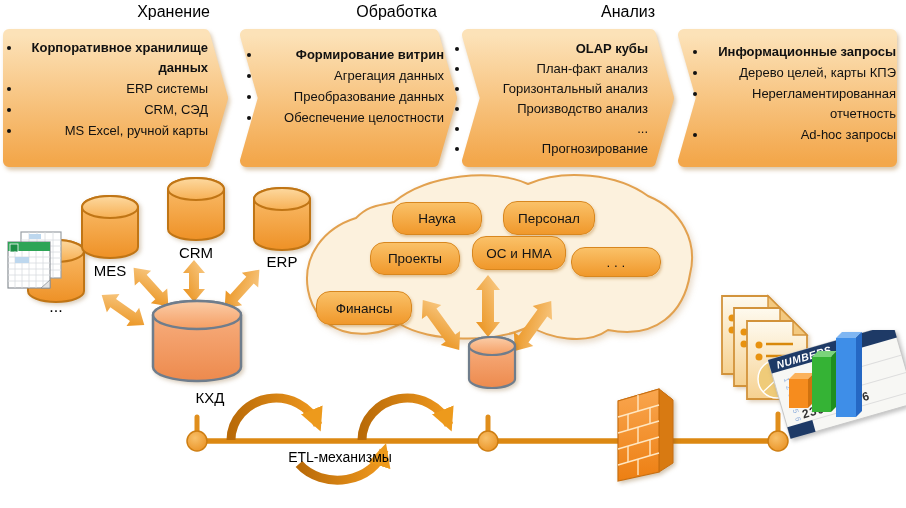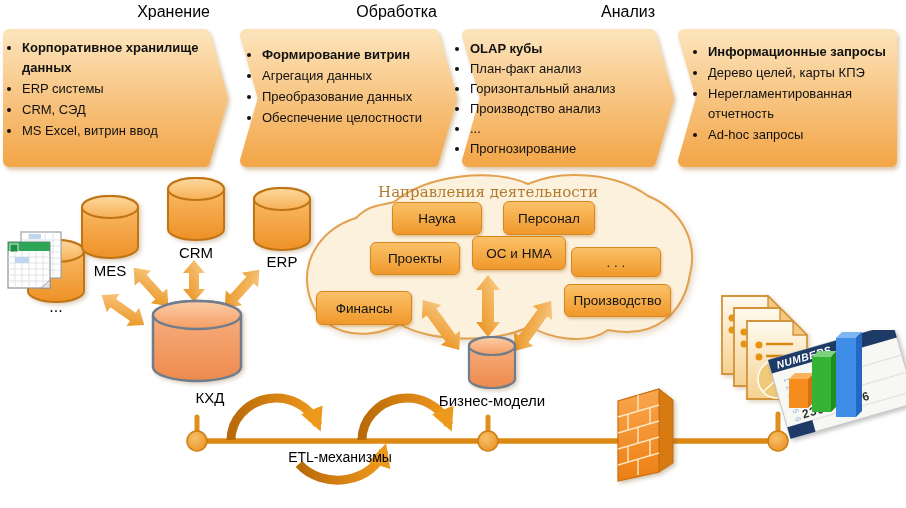--- a/index.html
+++ b/index.html
@@ -2,25 +2,25 @@
 <html><head>
 <meta charset="utf-8">
 <style>
   html,body{margin:0;padding:0;background:#fff;}
   .canvas{position:relative;width:906px;height:508px;background:#fff;overflow:hidden;
           font-family:"Liberation Sans",sans-serif;color:#000;}
   .abs{position:absolute;}
   .stage-title{position:absolute;top:3px;height:22px;font-size:16px;text-align:right;color:#000;}
   .block-svg{position:absolute;top:29px;filter:drop-shadow(2px 3px 2px rgba(150,95,20,.35));}
   .block-list{position:absolute;margin:0;padding:0 0 0 18px;font-size:13px;line-height:20px;color:#111;}
-  .block-list li{margin:0 0 1px 0;}
+  .block-list li{margin:0 0 1px 0;text-align:right;}
   .block-list li.b{font-weight:bold;}
   .cloud-title{position:absolute;font-family:"DejaVu Serif",serif;font-size:15px;color:#B17A2C;text-align:center;}
   .area{position:absolute;display:flex;align-items:center;justify-content:center;
-        border:1.5px solid #D8871F;border-radius:6px;font-size:13.5px;color:#141414;
+        border:1.5px solid #D8871F;border-radius:14px;font-size:13.5px;color:#141414;
         background:linear-gradient(#FAC168,#F0982B);box-shadow:1px 2px 3px rgba(170,105,20,.35);}
   .lbl{position:absolute;text-align:center;font-size:15px;color:#000;}
   .cyl{position:absolute;filter:drop-shadow(2px 2px 2px rgba(130,85,25,.3));}
   svg text{font-family:"Liberation Sans",sans-serif;}
 </style>
 </head>
 <body>
 
 <div class="canvas">
 
@@ -86,21 +86,21 @@
     <path d="M6,6 H188 L206,69 L188,132 H6 L24,69 Z" fill="url(#blockGrad)" stroke="url(#blockGrad)" stroke-width="12" stroke-linejoin="round"></path>
   </svg>
   <svg class="block-svg" style="left:678px" width="219" height="138">
     <path d="M6,6 H213 V132 H6 L24,69 Z" fill="url(#blockGrad)" stroke="url(#blockGrad)" stroke-width="12" stroke-linejoin="round"></path>
   </svg>
 
   <ul class="block-list" style="left:4px;top:38px;width:186px">
     <li class="b">Корпоративное хранилище данных</li>
     <li>ERP системы</li>
     <li>CRM, СЭД</li>
-    <li>MS Excel, витрин ввод</li>
+    <li>MS Excel, ручной карты</li>
   </ul>
   <ul class="block-list" style="left:244px;top:45px;width:182px">
     <li class="b">Формирование витрин</li>
     <li>Агрегация данных</li>
     <li>Преобразование данных</li>
     <li>Обеспечение целостности</li>
   </ul>
   <ul class="block-list" style="left:452px;top:39px;width:178px;line-height:19px">
     <li class="b">OLAP кубы</li>
     <li>План-факт анализ</li>
@@ -114,29 +114,27 @@
     <li>Дерево целей, карты КПЭ</li>
     <li>Нерегламентированная отчетность</li>
     <li>Ad-hoc запросы</li>
   </ul>
 
   <svg class="abs" style="left:298px;top:172px;filter:drop-shadow(2px 3px 3px rgba(160,105,30,.25))" width="404" height="182">
     <path d="M96,30 C130,2 196,-4 230,12 C266,-4 320,2 350,24 C384,38 400,70 392,102
              C386,140 358,168 310,158 C288,174 250,166 232,154 C198,172 130,170 102,152
              C64,172 18,162 10,118 C4,84 26,56 58,46 C72,32 82,34 96,30 Z" fill="#FCF1DD" stroke="#E2A14F" stroke-width="2"></path>
   </svg>
-  <div class="cloud-title" style="left:358px;top:183px;width:260px">Направления деятельности</div>
 
   <div class="area" style="left:392px;top:202px;width:88px;height:31px">Наука</div>
   <div class="area" style="left:503px;top:201px;width:90px;height:32px">Персонал</div>
   <div class="area" style="left:370px;top:242px;width:88px;height:31px">Проекты</div>
   <div class="area" style="left:472px;top:236px;width:92px;height:32px">ОС и НМА</div>
   <div class="area" style="left:571px;top:247px;width:88px;height:28px">. . .</div>
   <div class="area" style="left:316px;top:291px;width:94px;height:32px">Финансы</div>
-  <div class="area" style="left:564px;top:284px;width:105px;height:31px">Производство</div>
 
   <svg class="abs" style="left:0;top:0" width="906" height="508">
 
     <path transform="translate(123,310) rotate(35)" d="M-26,0 L-12,-11 L-12,-5 L12,-5 L12,-11 L26,0 L12,11 L12,5 L-12,5 L-12,11 Z" fill="url(#arrowGrad)"></path>
     <path transform="translate(151,287) rotate(48)" d="M-26,0 L-12,-11 L-12,-5 L12,-5 L12,-11 L26,0 L12,11 L12,5 L-12,5 L-12,11 Z" fill="url(#arrowGrad)"></path>
     <path transform="translate(194,281) rotate(90)" d="M-21,0 L-8,-11 L-8,-5 L8,-5 L8,-11 L21,0 L8,11 L8,5 L-8,5 L-8,11 Z" fill="url(#arrowGrad)"></path>
     <path transform="translate(242,289) rotate(132)" d="M-26,0 L-12,-11 L-12,-5 L12,-5 L12,-11 L26,0 L12,11 L12,5 L-12,5 L-12,11 Z" fill="url(#arrowGrad)"></path>
 
     <path transform="translate(441,325) rotate(54)" d="M-31,0 L-16,-12 L-16,-6 L16,-6 L16,-12 L31,0 L16,12 L16,6 L-16,6 L-16,12 Z" fill="url(#arrowGrad)"></path>
     <path transform="translate(488,306) rotate(90)" d="M-31,0 L-16,-12 L-16,-6 L16,-6 L16,-12 L31,0 L16,12 L16,6 L-16,6 L-16,12 Z" fill="url(#arrowGrad)"></path>
@@ -213,21 +211,20 @@
   <svg class="cyl" style="left:467px;top:336px" width="50" height="56">
     <path d="M2,10 a23,9 0 0 1 46,0 v33 a23,9 0 0 1 -46,0 z" fill="url(#cylS)" stroke="#6F7D8C" stroke-width="2.2"></path>
     <ellipse cx="25" cy="10" rx="23" ry="9" fill="url(#cylST)" stroke="#6F7D8C" stroke-width="2.2"></ellipse>
   </svg>
 
   <div class="lbl" style="left:34px;top:298px;width:44px;font-size:16px">...</div>
   <div class="lbl" style="left:80px;top:262px;width:60px">MES</div>
   <div class="lbl" style="left:166px;top:244px;width:60px">CRM</div>
   <div class="lbl" style="left:252px;top:253px;width:60px">ERP</div>
   <div class="lbl" style="left:170px;top:389px;width:80px">КХД</div>
-  <div class="lbl" style="left:427px;top:392px;width:130px">Бизнес-модели</div>
   <div class="lbl" style="left:270px;top:449px;width:140px;font-size:14px">ETL-механизмы</div>
 
   <svg class="abs" style="left:605px;top:372px;filter:drop-shadow(2px 2px 2px rgba(120,80,20,.35))" width="82" height="126">
     <polygon points="13,29 54,17 68,28 27,40" fill="#FBD8A8" stroke="#C96F10" stroke-width="1"></polygon>
     <polygon points="54,17 68,28 68,91 54,100" fill="#D87A12" stroke="#C96F10" stroke-width="1"></polygon>
     <polygon points="13,29 54,17 54,100 13,109" fill="url(#wallF)" stroke="#C96F10" stroke-width="1.2"></polygon>
     <g stroke="#FFE7C2" stroke-width="1.4">
       <line x1="13" y1="45" x2="54" y2="33"></line>
         <line x1="13" y1="61" x2="54" y2="49"></line>
       <line x1="13" y1="77" x2="54" y2="65"></line>

